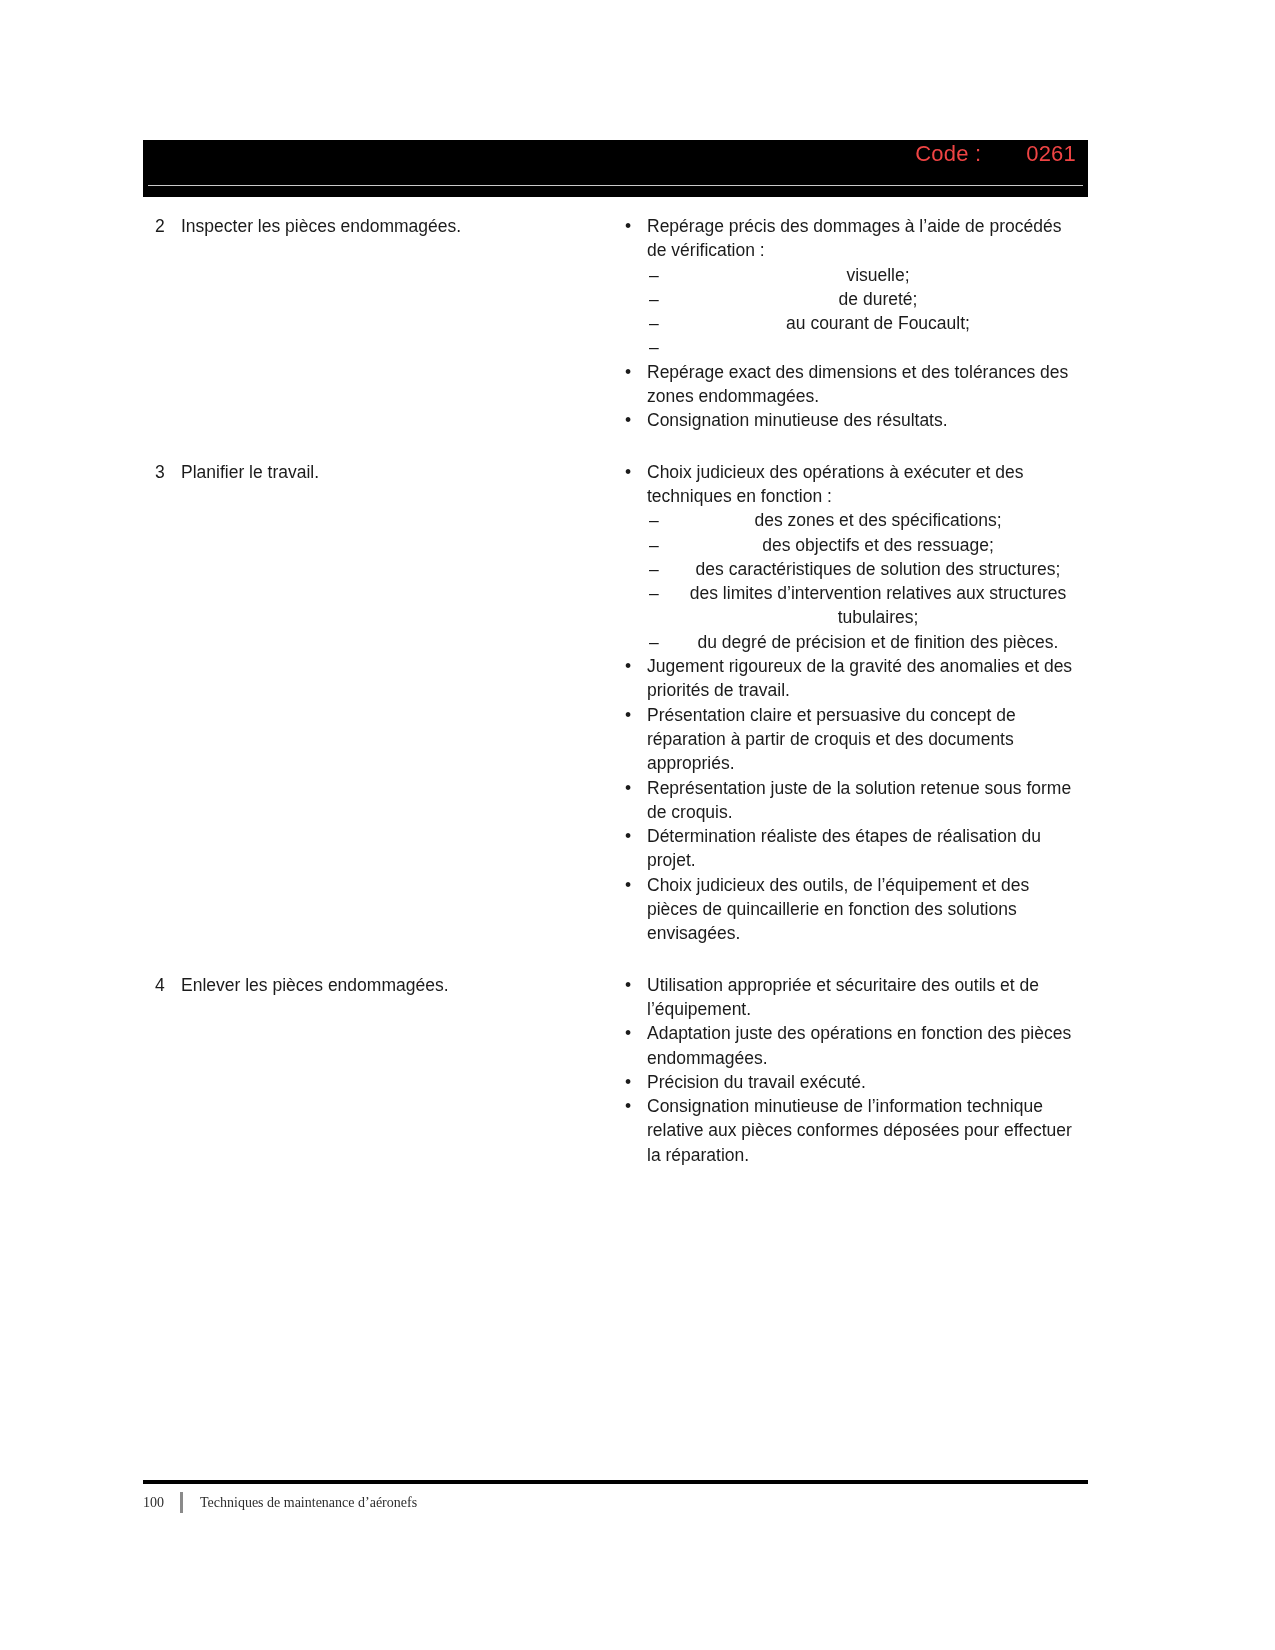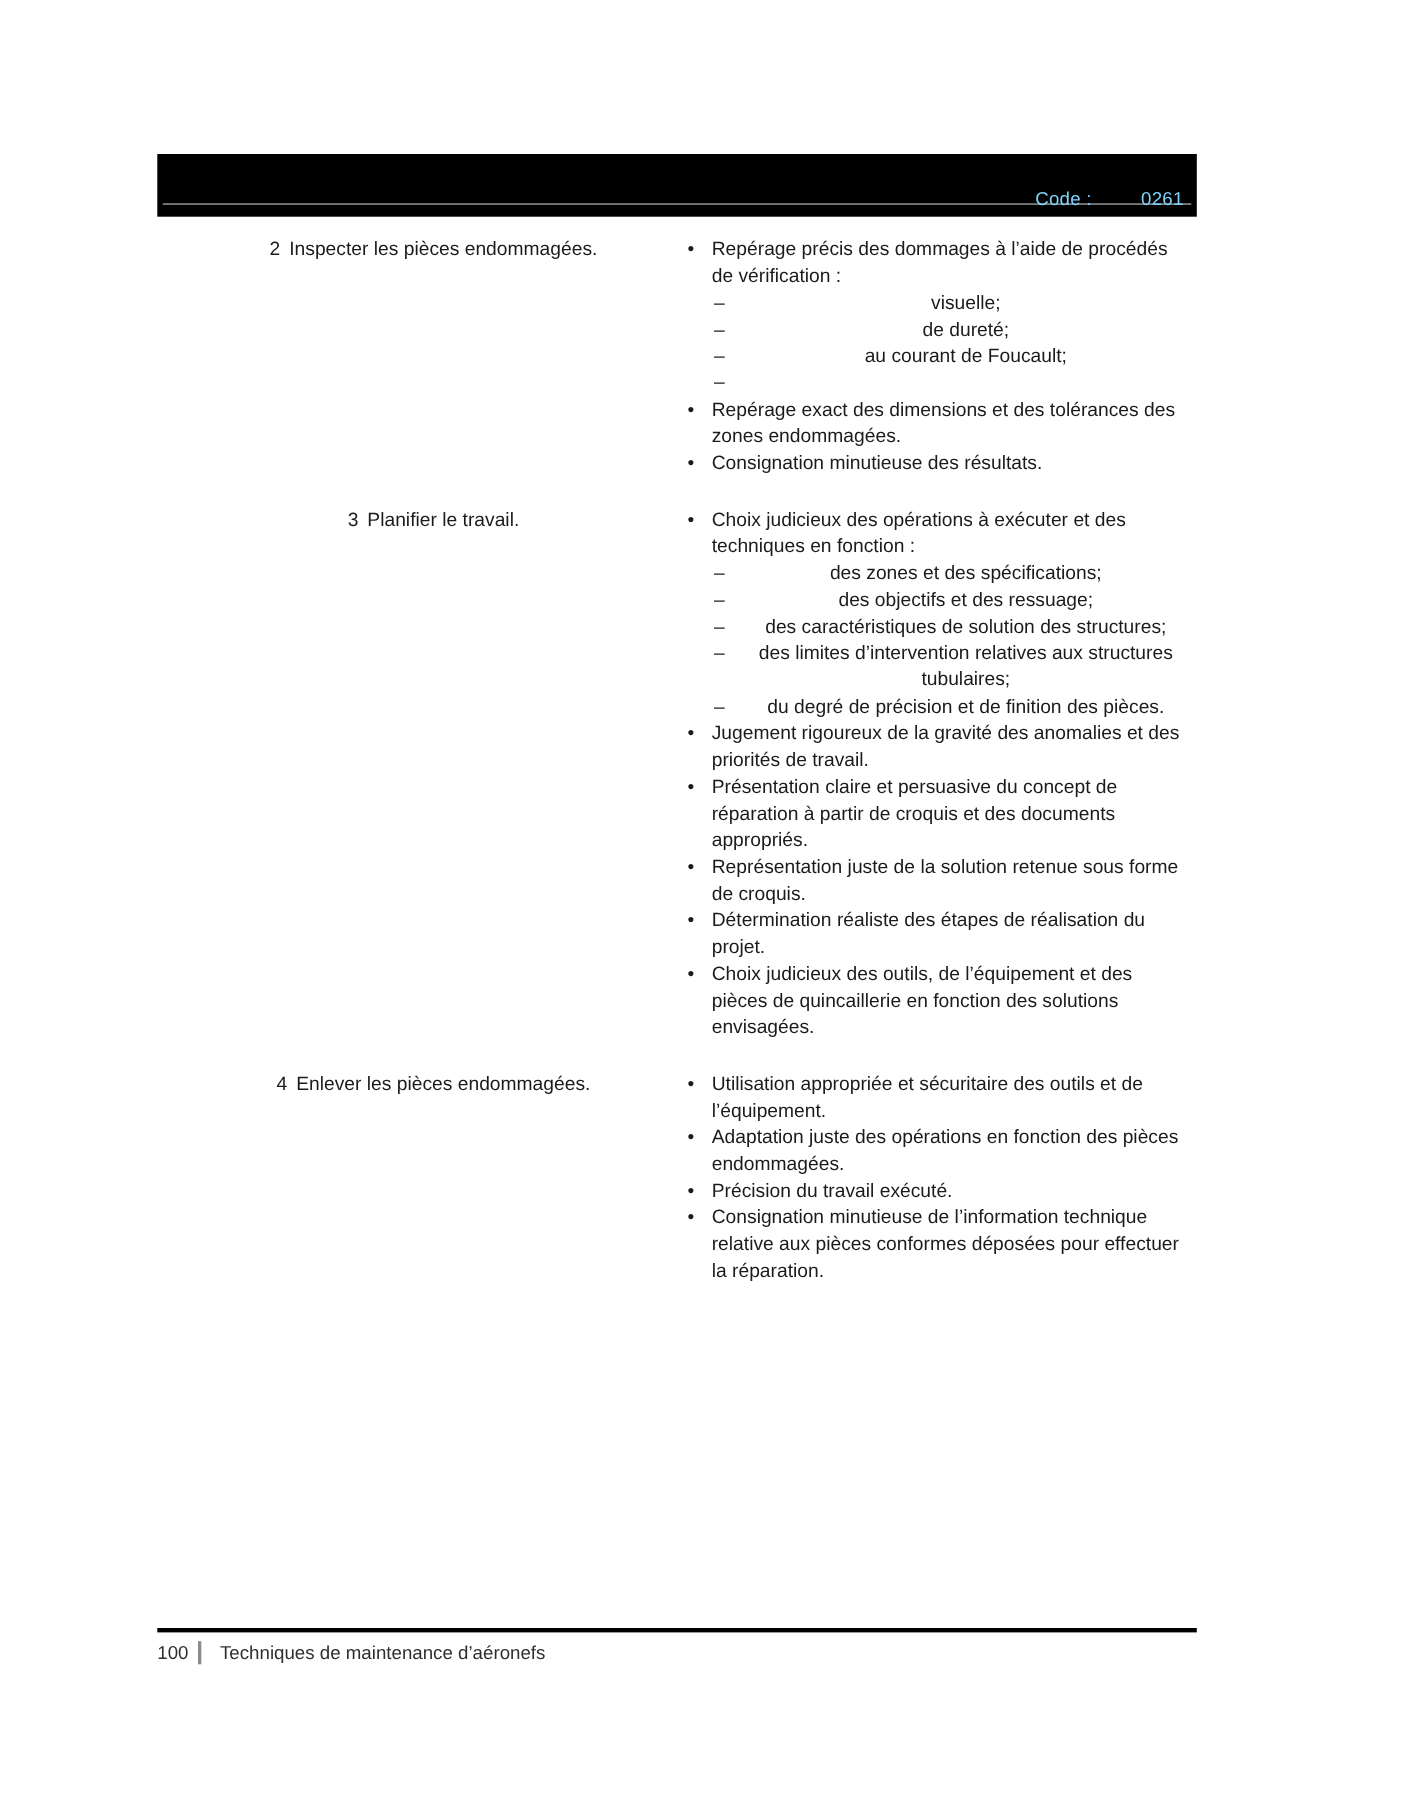--- a/index.html
+++ b/index.html
@@ -30,43 +30,43 @@
     position: absolute;
     left: 5px;
     right: 5px;
     bottom: 11px;
     height: 1px;
     background: #c9c9c9;
   }
   .header-fields {
     position: absolute;
     right: 12px;
-    bottom: 6px;
-    color: #7dd3fc;
-    font-size: 17px;
+    bottom: 30px;
+    color: #ef4444;
+    font-size: 22px;
     letter-spacing: 0.2px;
   }
   .code-value { margin-left: 45px; }
 
   
   .content {
     position: absolute;
     left: 143px;
     top: 214px;
     width: 945px;
     font-size: 17.5px;
     line-height: 24.3px;
   }
   .section-row {
     display: grid;
     grid-template-columns: 482px 1fr;
     margin-bottom: 27px;
   }
   .section-row:last-child { margin-bottom: 0; }
-  .section-left { padding-left: 12px; text-align: center; }
+  .section-left { padding-left: 12px; }
   .section-number {
     display: inline-block;
     width: 26px;
   }
   .section-right { padding-right: 4px; }
 
   .bullet { display: flex; }
   .marker {
     flex: none;
     width: 22px;
@@ -91,22 +91,23 @@
     width: 945px;
     height: 4px;
     background: #000000;
   }
   .footer {
     position: absolute;
     left: 143px;
     top: 1492px;
     display: flex;
     align-items: center;
-    font-size: 17px;
+    font-size: 14px;
     color: #2e2e2e;
+    font-family: Liberation Serif, serif;
   }
   .page-number {
     display: inline-block;
     width: 37px;
   }
   .footer-divider {
     width: 3px;
     height: 21px;
     background: #8a8a8a;
     margin-right: 17px;

